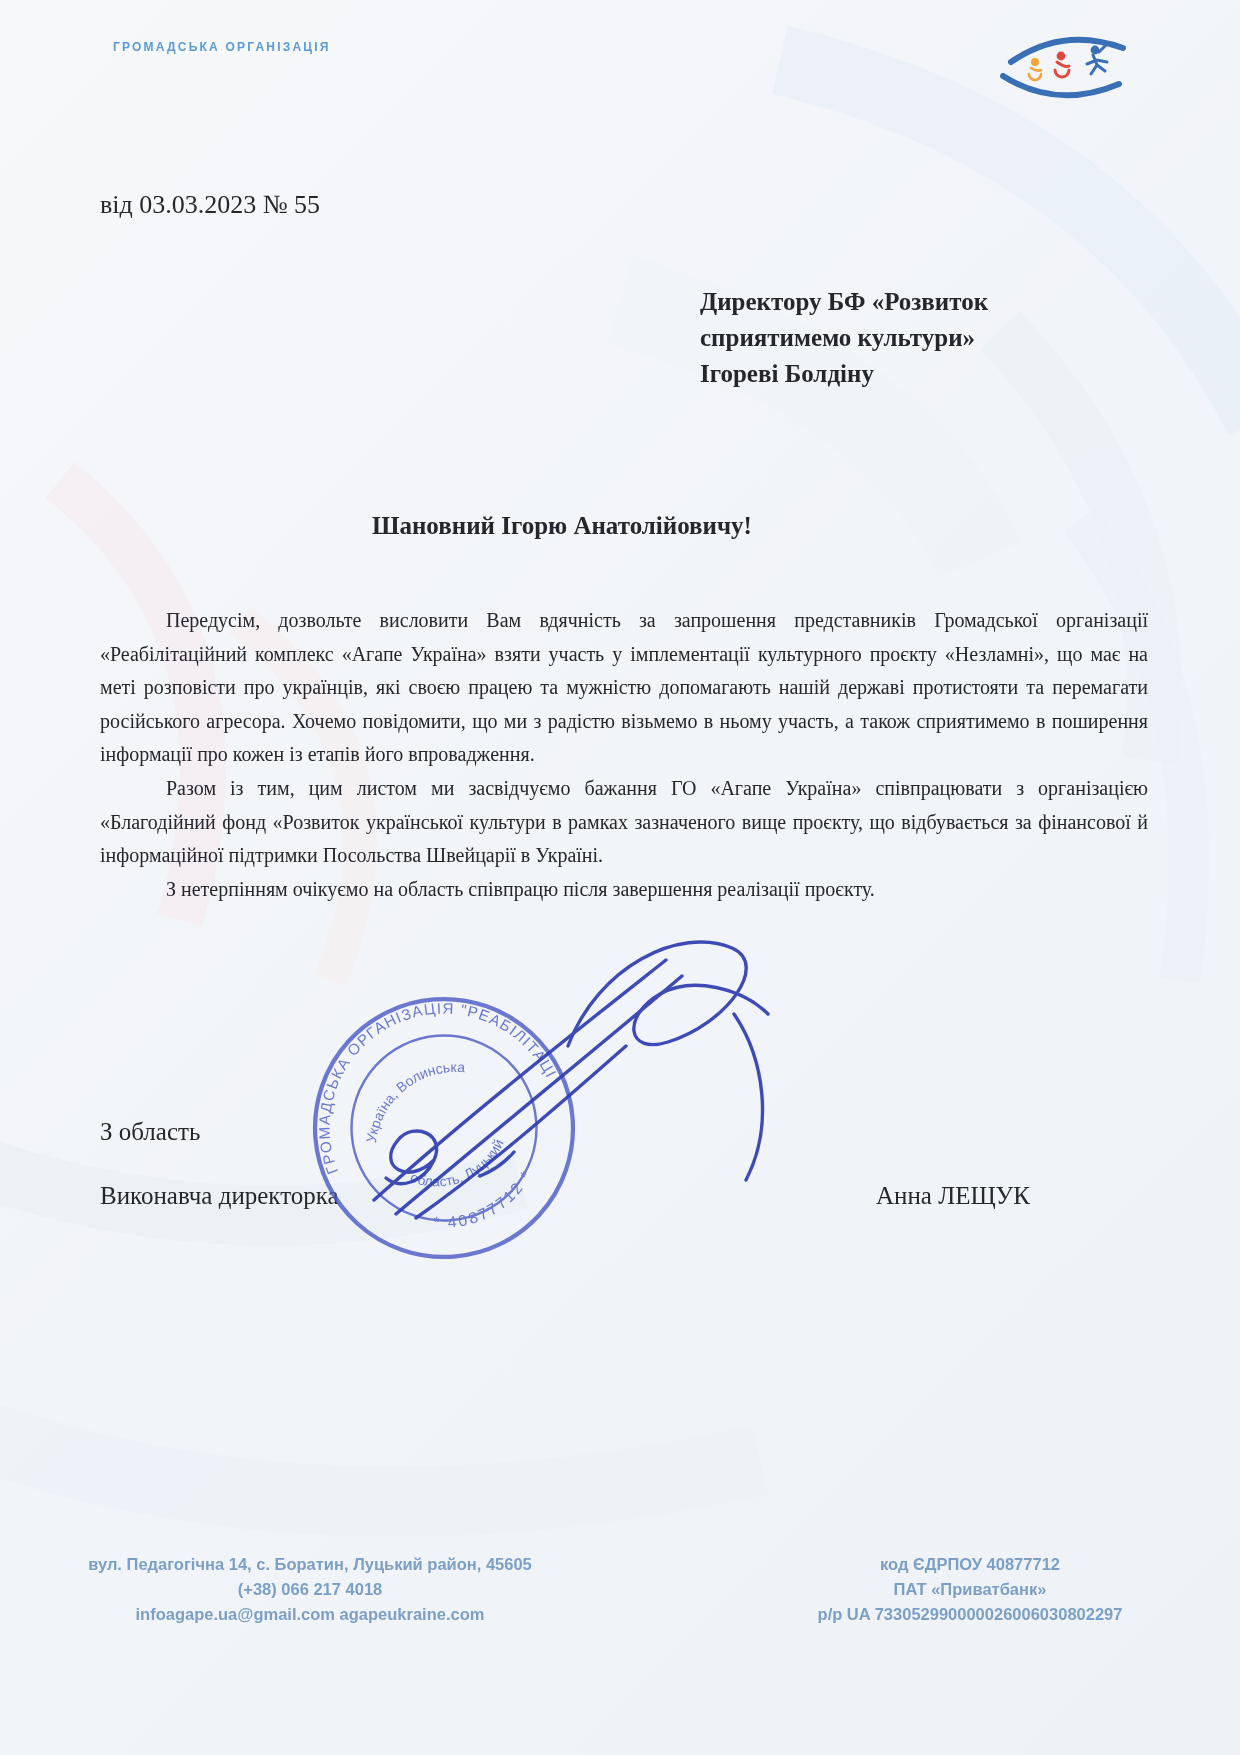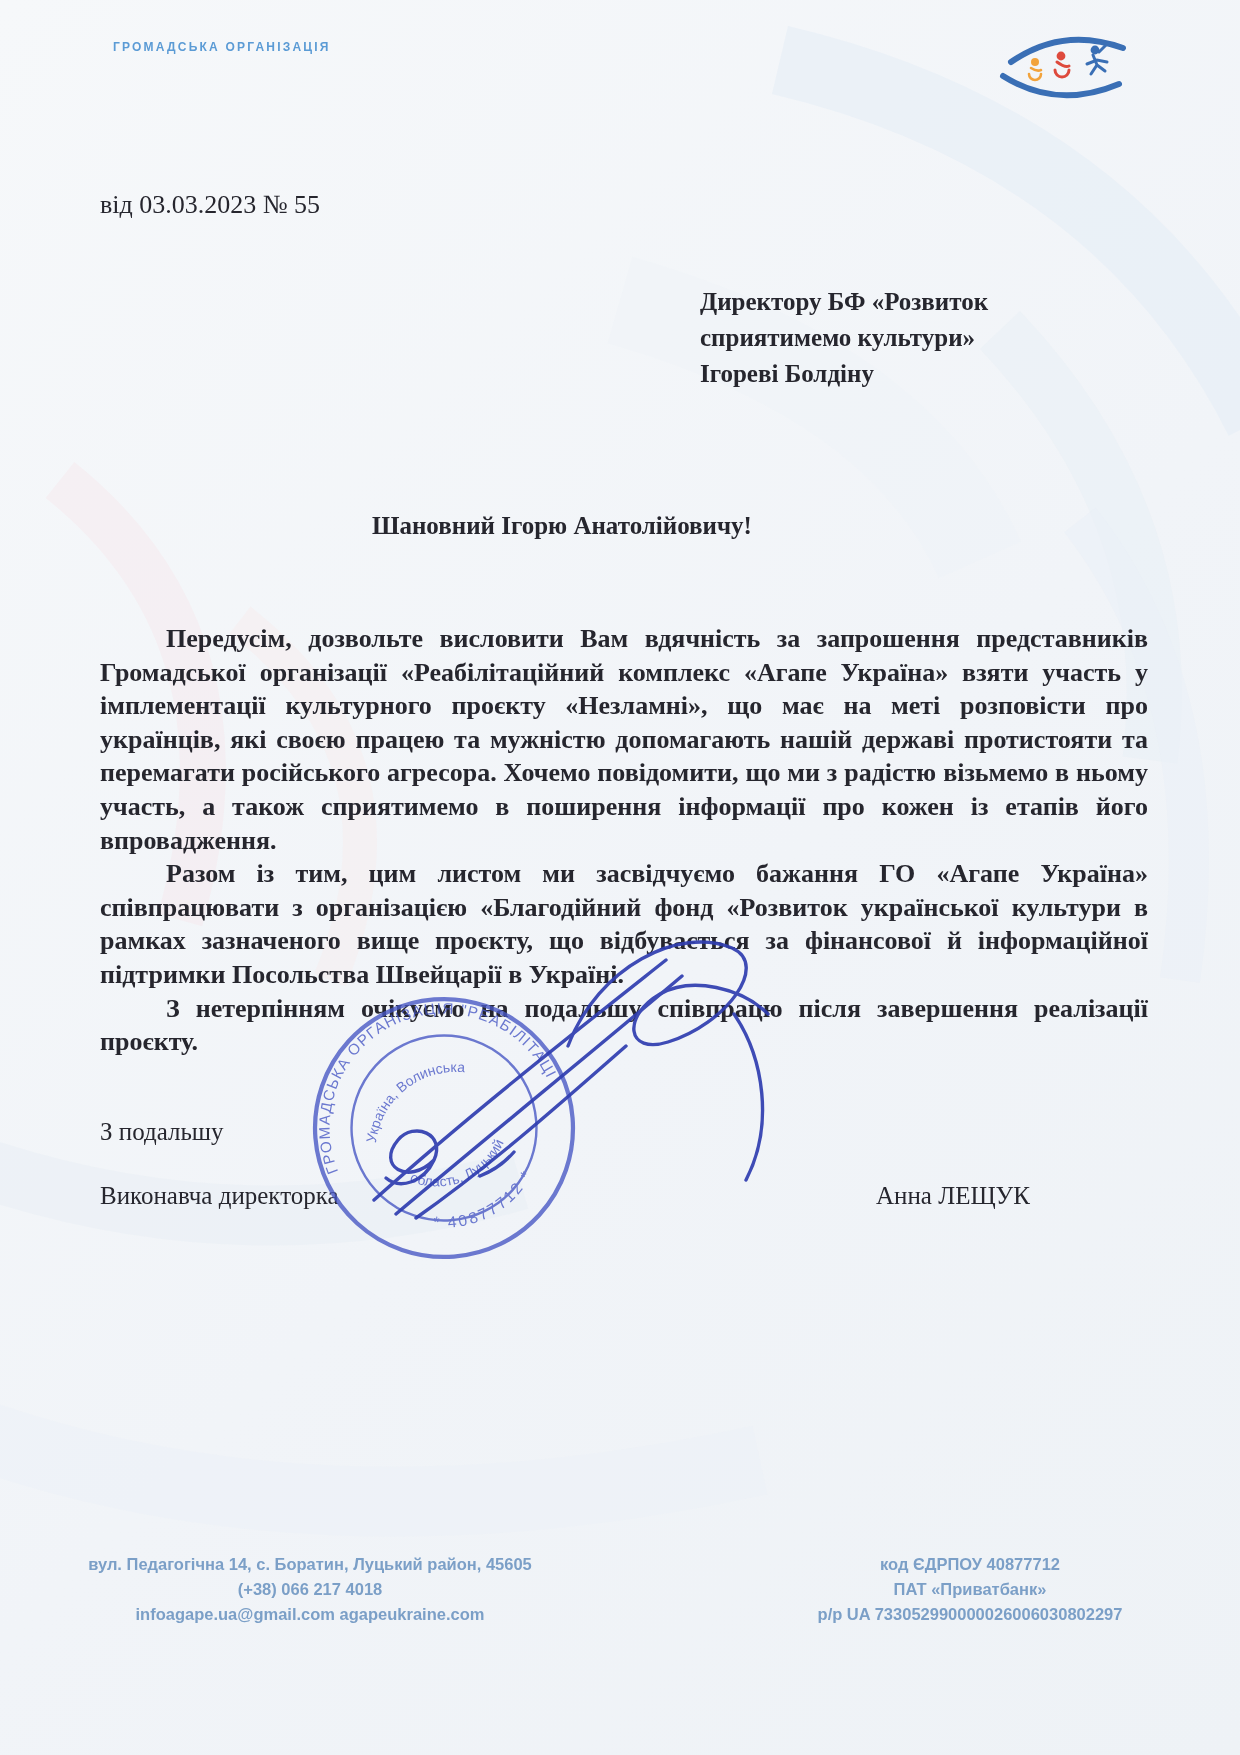--- a/index.html
+++ b/index.html
@@ -19,21 +19,21 @@
   .org-name{font-size:31px;font-weight:bold;letter-spacing:1.5px;color:#2a6cb3;}
   .org-sub{font-size:12px;font-weight:bold;letter-spacing:2.2px;color:#5b9bd5;margin-top:4px;}
   .emblem{position:absolute;left:995px;top:28px;width:140px;height:80px;}
   
   .ref-line{position:absolute;left:100px;top:190px;font-size:26px;}
   
   .recipient{position:absolute;left:700px;top:284px;font-size:25px;font-weight:bold;line-height:36px;}
   
   .salutation{position:absolute;left:372px;top:512px;font-size:25px;font-weight:bold;}
   
-  .body-text{position:absolute;left:100px;top:622px;width:1048px;font-size:26px;line-height:33.6px;text-align:justify;font-weight:bold;}
+  .body-text{position:absolute;left:100px;top:604px;width:1048px;font-size:20px;line-height:33.6px;text-align:justify;}
   .body-text p{margin:0;text-indent:66px;}
   
   .regards{position:absolute;left:100px;top:1118px;font-size:25px;}
   .sign-row{position:absolute;left:100px;top:1182px;width:930px;display:flex;justify-content:space-between;font-size:25px;font-weight:normal;}
   
   .stamp{position:absolute;left:298px;top:982px;width:292px;height:292px;transform:rotate(-26deg);opacity:.78;}
   .signature{position:absolute;left:330px;top:918px;width:480px;height:312px;opacity:.92;}
   
   .footer-left,.footer-right{
     position:absolute;top:1552px;text-align:center;
@@ -83,24 +83,24 @@
     <div>Директору БФ «Розвиток</div>
     <div>сприятимемо культури»</div>
     <div>Ігореві Болдіну</div>
   </div>
 
   <div class="salutation">Шановний Ігорю Анатолійовичу!</div>
 
   <div class="body-text">
     <p>Передусім, дозвольте висловити Вам вдячність за запрошення представників Громадської організації «Реабілітаційний комплекс «Агапе Україна» взяти участь у імплементації культурного проєкту «Незламні», що має на меті розповісти про українців, які своєю працею та мужністю допомагають нашій державі протистояти та перемагати російського агресора. Хочемо повідомити, що ми з радістю візьмемо в ньому участь, а також сприятимемо в поширення інформації про кожен із етапів його впровадження.</p>
     <p>Разом із тим, цим листом ми засвідчуємо бажання ГО «Агапе Україна» співпрацювати з організацією «Благодійний фонд «Розвиток української культури в рамках зазначеного вище проєкту, що відбувається за фінансової й інформаційної підтримки Посольства Швейцарії в Україні.</p>
-    <p>З нетерпінням очікуємо на подальшу співпрацю після завершення реалізації проєкту.</p>
+    <p>З нетерпінням очікуємо на область співпрацю після завершення реалізації проєкту.</p>
   </div>
 
-  <div class="regards">З подальшу</div>
+  <div class="regards">З область</div>
   <div class="sign-row">
     <span>Виконавча директорка</span>
     <span>Анна ЛЕЩУК</span>
   </div>
 
   <svg class="stamp" viewBox="0 0 240 240" aria-hidden="true">
     <defs>
       <path id="ringTop" d="M 26 120 A 94 94 0 1 1 214 120" fill="none"></path>
       <path id="ringBottom" d="M 38 120 A 82 82 0 0 0 202 120" fill="none"></path>
       <path id="innerTop" d="M 56 126 A 66 66 0 0 1 184 126" fill="none"></path>

